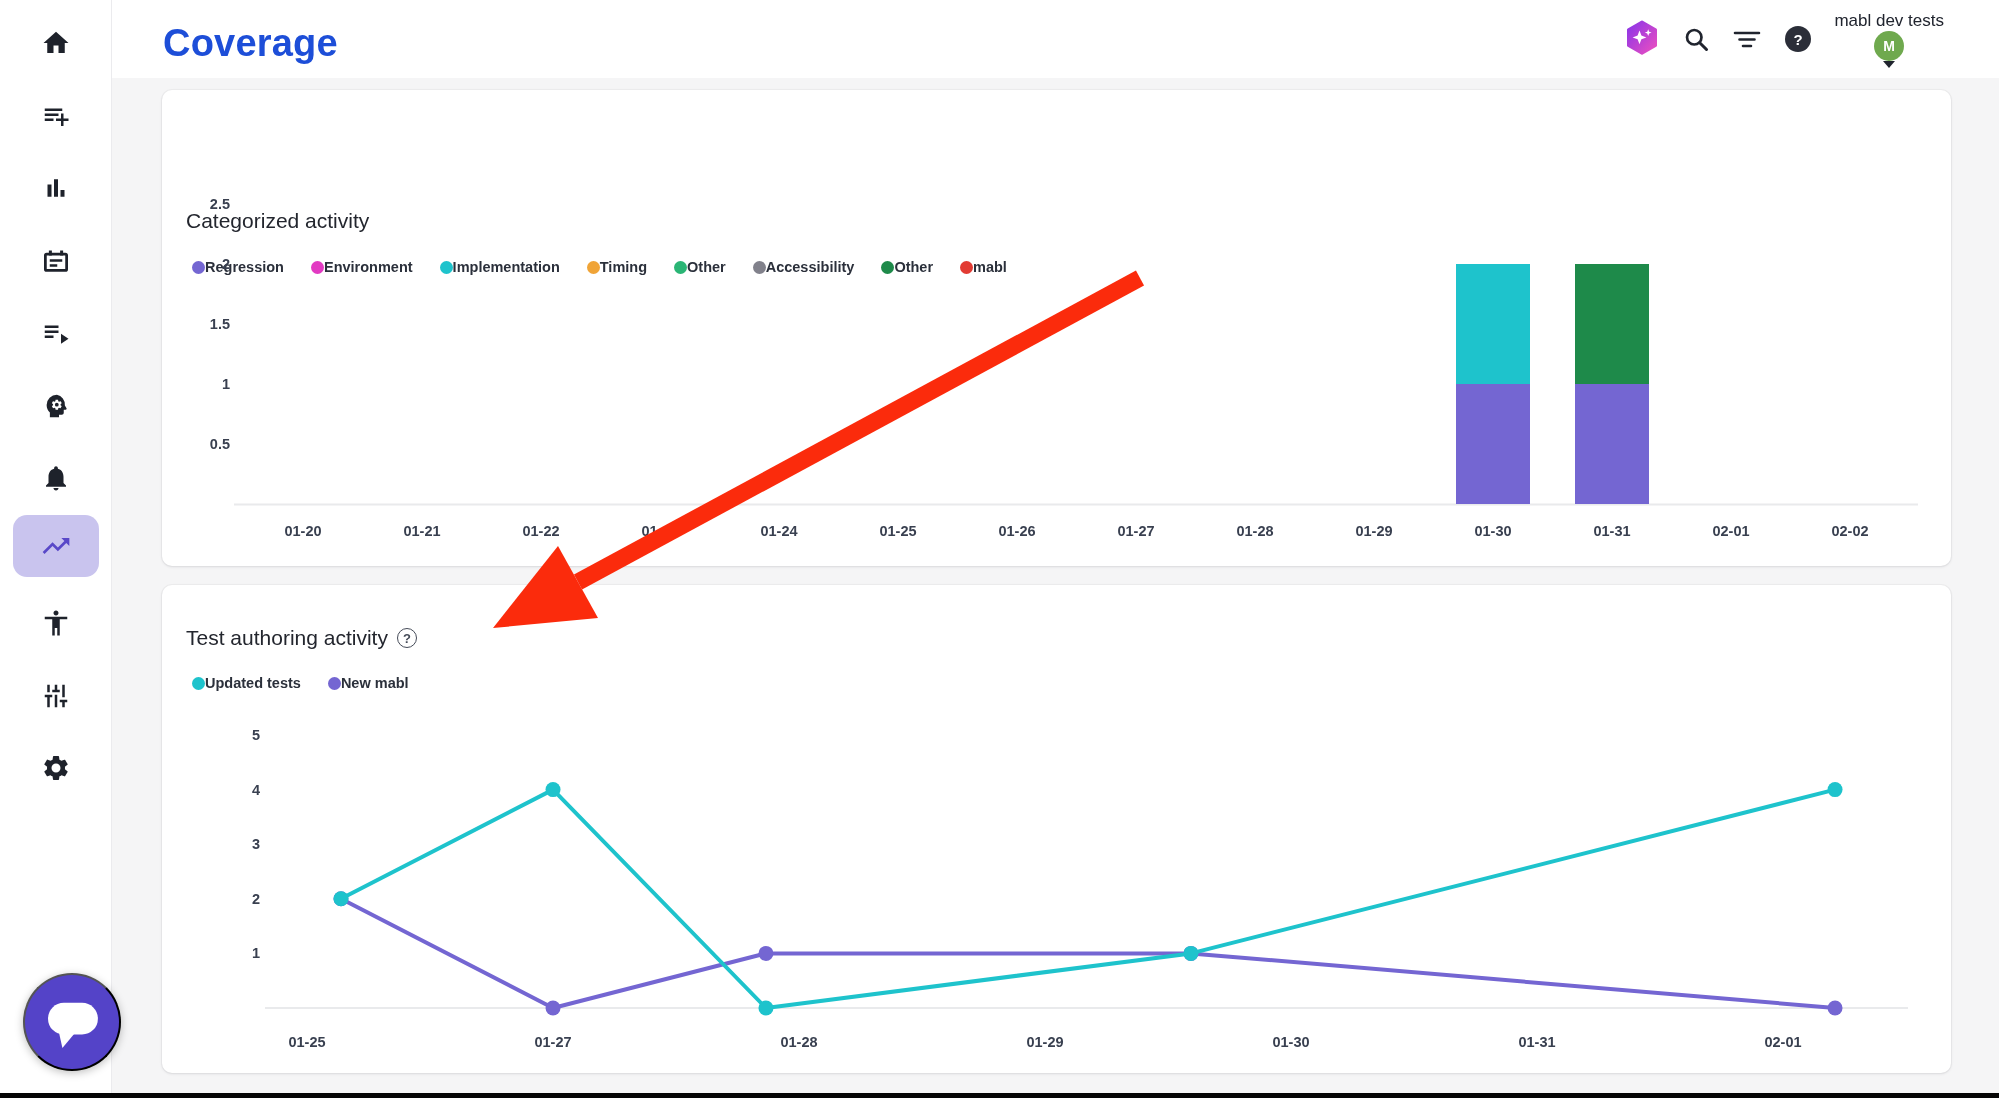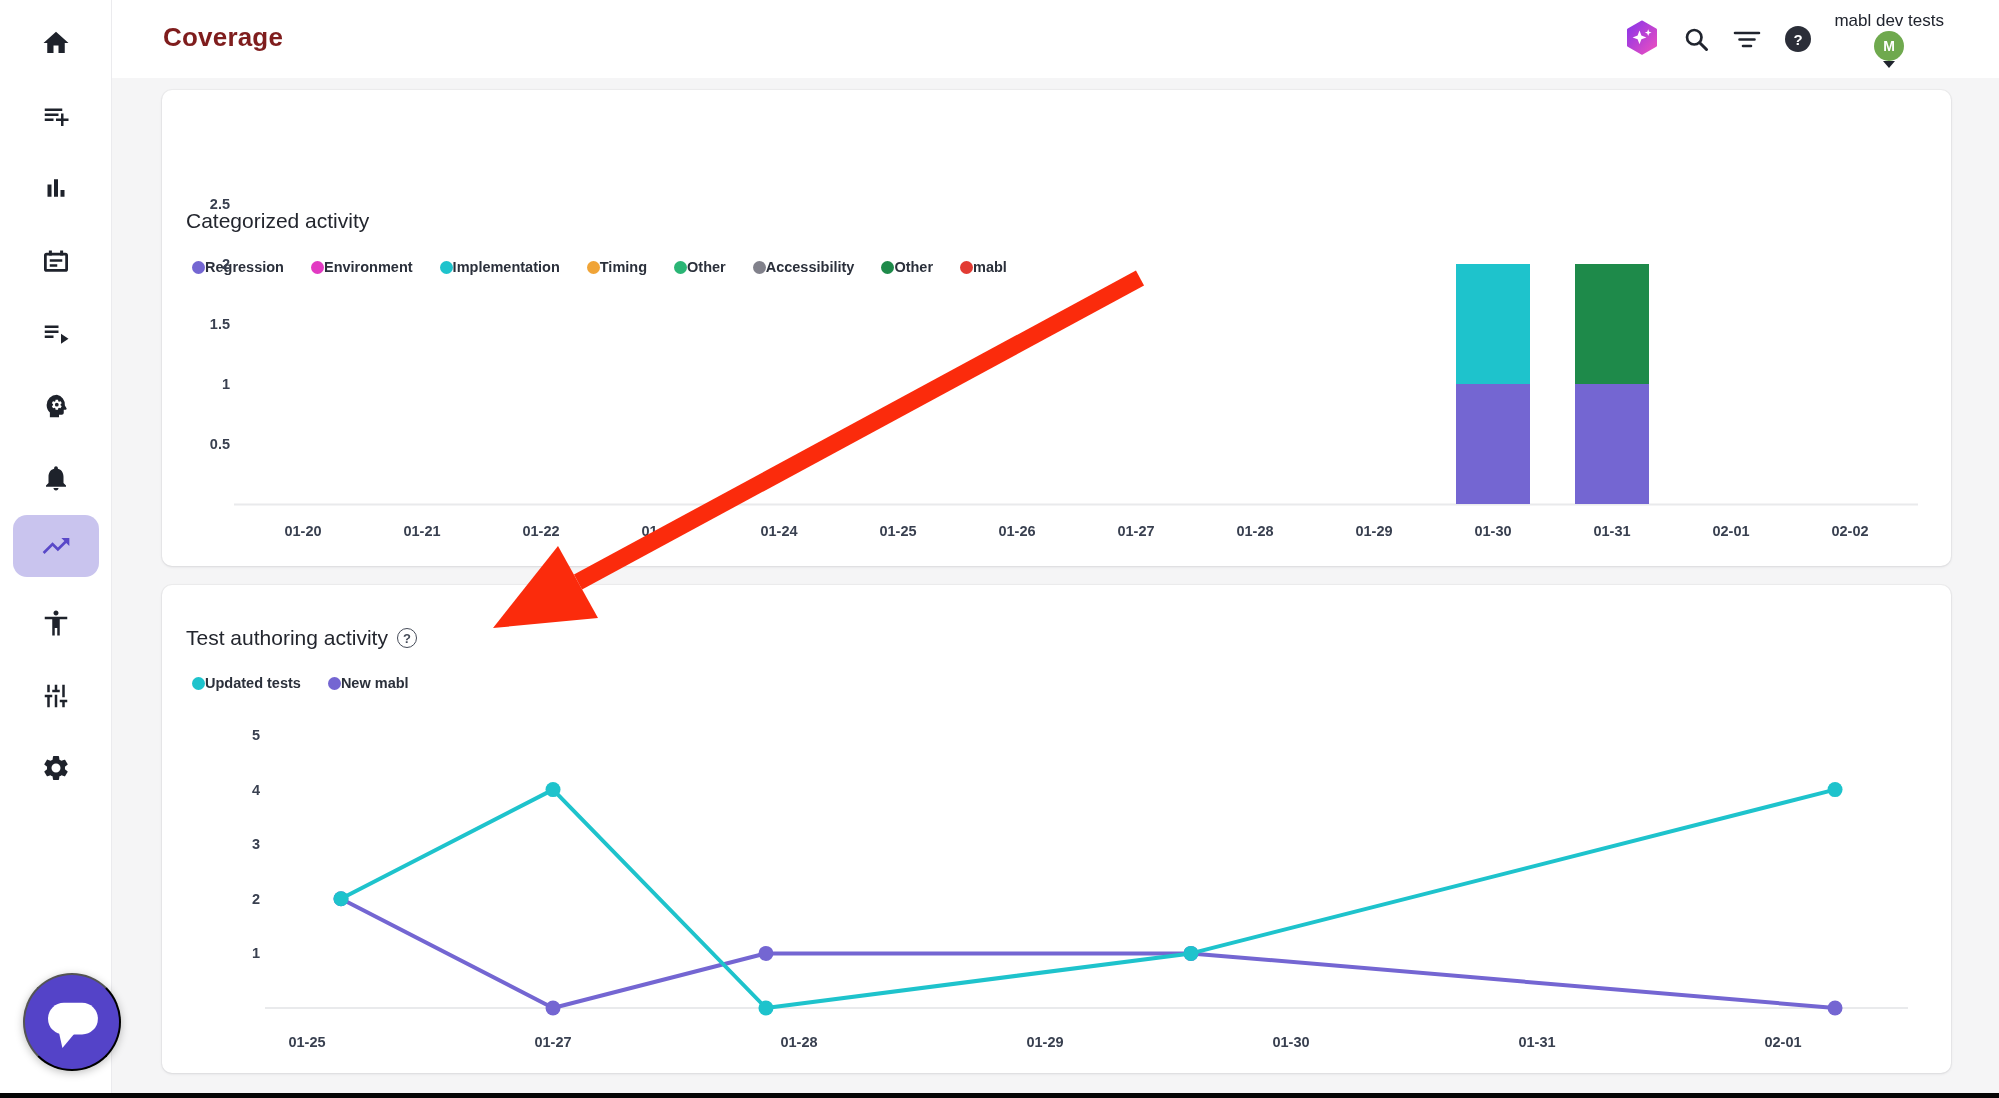--- a/index.html
+++ b/index.html
@@ -8,21 +8,21 @@
 
   
   .sidebar { position:absolute; left:0; top:0; width:112px; height:1098px; background:#ffffff; border-right:1px solid #ebebee; z-index:20; }
   .nav-item { position:absolute; left:36px; width:40px; height:40px; display:flex; align-items:center; justify-content:center; cursor:pointer; }
   .nav-item svg { width:30px; height:30px; }
   .nav-selected { position:absolute; left:13px; width:86px; height:62px; background:#c9c4ee; border-radius:14px; display:flex; align-items:center; justify-content:center; cursor:pointer; }
   .nav-selected svg { width:32px; height:32px; }
 
   
   .header { position:absolute; left:112px; top:0; width:1887px; height:78px; background:#ffffff; z-index:10; }
-  .page-title { position:absolute; left:51px; top:22px; font-size:26px; font-weight:700; color:#7f1d1d; letter-spacing:0.2px; }
+  .page-title { position:absolute; left:51px; top:22px; font-size:38px; font-weight:700; color:#1d4ed8; letter-spacing:0.2px; }
   .header-right { position:absolute; right:55px; top:0; height:78px; display:flex; align-items:center; gap:22px; }
   .hdr-btn { display:flex; align-items:center; justify-content:center; cursor:pointer; background:none; border:none; padding:0; }
   .account { display:flex; align-items:center; gap:0; cursor:pointer;flex-direction:column; }
   .account-name { font-size:17px; color:#20242e; }
   .avatar { width:30px; height:30px; border-radius:50%; background:#6fa94e; color:#fff; font-size:14px; font-weight:700; display:flex; align-items:center; justify-content:center; }
   .caret { width:0; height:0; border-left:6px solid transparent; border-right:6px solid transparent; border-top:7px solid #20242e; }
 
   
   .content-bg { position:absolute; left:112px; top:78px; width:1887px; height:1020px; background:#f5f5f6; }
   .card { position:absolute; background:#ffffff; border-radius:10px; box-shadow:0 1px 3px rgba(20,20,40,0.10), 0 0 0 1px rgba(20,20,40,0.03); }

